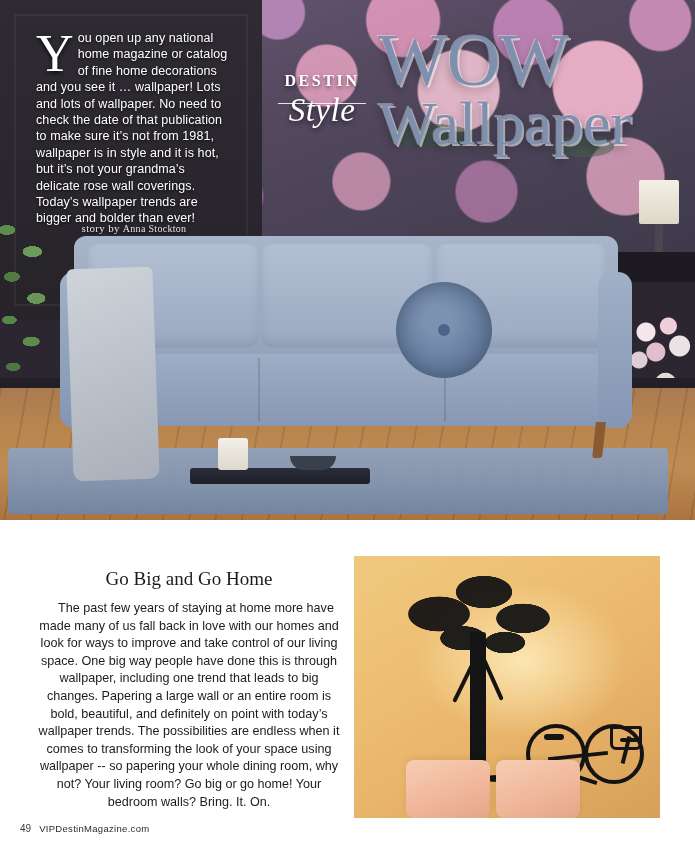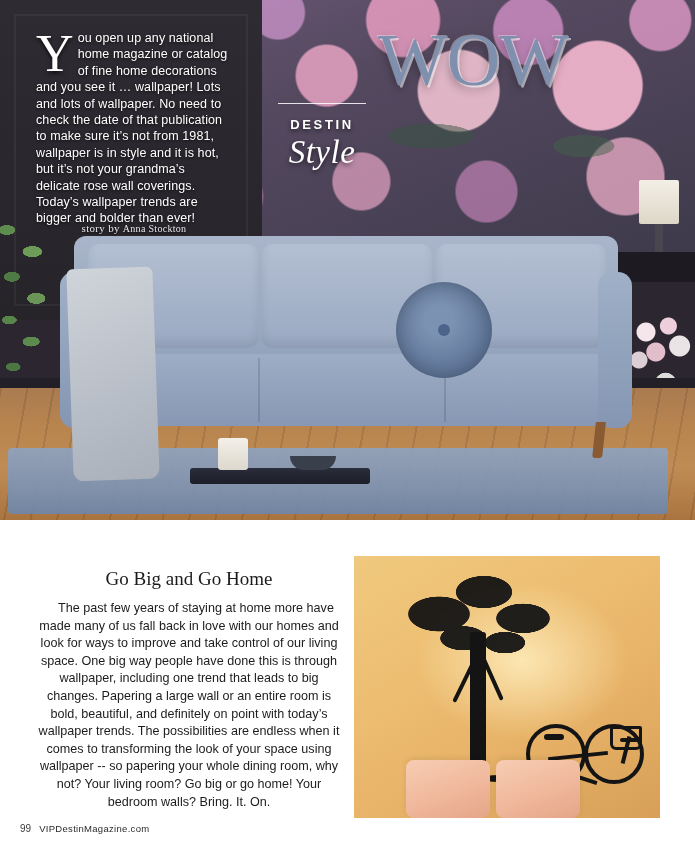--- a/index.html
+++ b/index.html
@@ -286,26 +286,25 @@
 
   
   .badge {
     position: absolute;
     left: 274px; top: 72px;
     width: 96px; height: 72px;
     text-align: center;
     color: #ffffff;
   }
   .badge .destin {
-    font-family: Liberation Sans, sans-serif;
-    font-size: 13px;
+    font-family: Liberation Serif, serif;
+    font-size: 16px;
     letter-spacing: 2.6px;
     font-weight: 600;
     text-shadow: 0 2px 4px rgba(0,0,0,0.6);
-    margin-top: 45px;
   }
   .badge .style {
     margin-top: 2px;
     font-family: "Liberation Serif", serif;
     font-style: italic;
     font-size: 33px;
     letter-spacing: 0.5px;
     text-shadow: 0 2px 5px rgba(0,0,0,0.65);
   }
   .badge .rule {
@@ -529,20 +528,21 @@
   </div>
 
   <div class="badge">
     <div class="destin">DESTIN</div>
     <div class="rule"></div>
     <div class="style">Style</div>
   </div>
 
   <div class="headline">
     <span class="l1">WOW</span>
+    <span class="l3">Wallpaper</span>
   </div>
 </div>
 
 <div class="lower">
 
   <div class="article">
     <h2>Go Big and Go Home</h2>
     <p>The past few years of staying at home more have made many of us fall back in love with our homes and look for ways to improve and take control of our living space. One big way people have done this is through wallpaper, including one trend that leads to big changes. Papering a large wall or an entire room is bold, beautiful, and definitely on point with today’s wallpaper trends. The possibilities are endless when it comes to transforming the look of your space using wallpaper -- so papering your whole dining room, why not? Your living room? Go big or go home! Your bedroom walls? Bring. It. On.</p>
   </div>
 
@@ -568,16 +568,16 @@
       <div class="fork"></div>
       <div class="handle"></div>
       <div class="basket"></div>
     </div>
 
     <div class="pillow-pink pp1"></div>
     <div class="pillow-pink pp2"></div>
   </div>
 
   <div class="footer">
-    <span class="pageno">99</span>
+    <span class="pageno">49</span>
     <span class="site">VIPDestinMagazine.com</span>
   </div>
 </div>
 
 </body></html>

